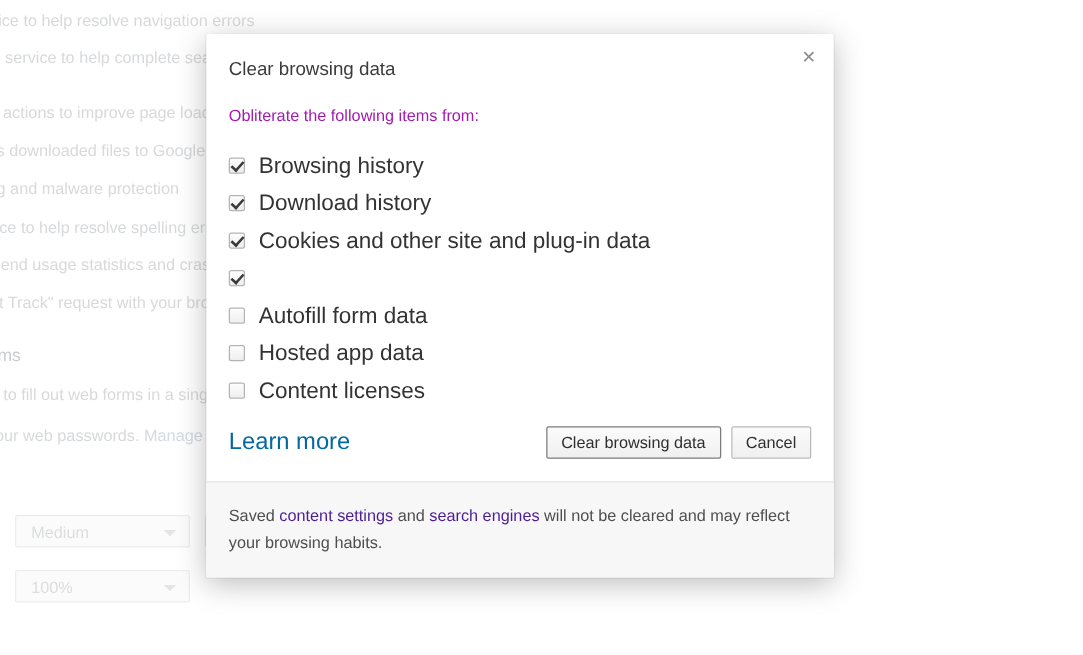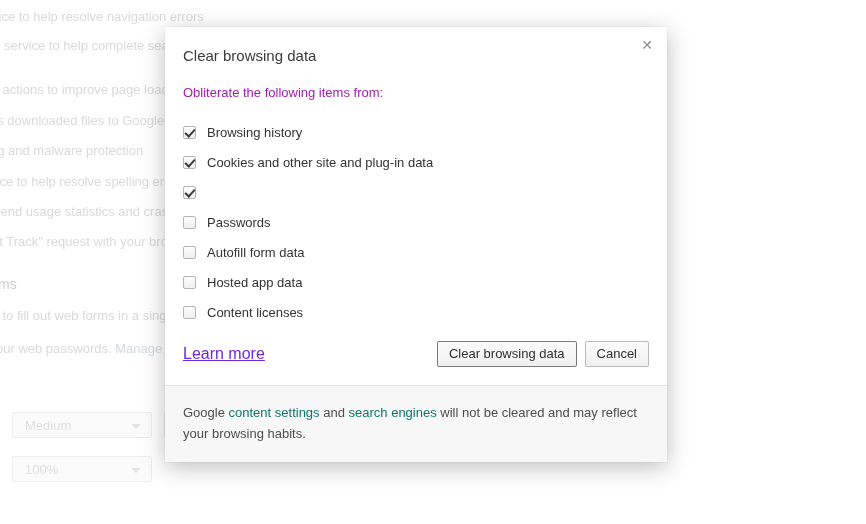--- a/index.html
+++ b/index.html
@@ -152,35 +152,34 @@
     position: absolute;
     left: 3px;
     top: 0px;
     width: 4px;
     height: 8px;
     border: solid #3a3a3a;
     border-width: 0 2px 2px 0;
     transform: rotate(42deg);
   }
   .check-label {
-    font-size: 13px;
+    font-size: 18px;
     color: #333333;
     cursor: default;
   }
 
   .action-row {
     display: flex;
     align-items: center;
     margin-top: 14px;
     padding-bottom: 18px;
   }
   .learn-link {
-    font-size: 16px;
-    color: #6d28d9;
-    text-decoration: underline;
+    font-size: 19px;
+    color: #0369a1;
     cursor: default;
   }
   .btn-group {
     margin-left: auto;
     display: flex;
     gap: 8px;
   }
   .btn {
     font-family: "Liberation Sans", sans-serif;
     font-size: 13px;
@@ -203,21 +202,21 @@
     background: #f7f7f7;
     padding: 16px 18px 18px 18px;
   }
   .footer-text {
     font-size: 13px;
     color: #4e4e4e;
     line-height: 21px;
     margin: 0;
   }
   .footer-text a {
-    color: #0f766e;
+    color: #4c1d95;
     text-decoration: none;
     cursor: default;
   }
 </style>
 </head>
 <body>
 
 <div id="backdrop">
     <div class="bg-line" style="left: -8px; top: 9px;">vice to help resolve navigation errors</div>
     <div class="bg-line" style="left: -14px; top: 38px;">on service to help complete sear</div>
@@ -246,28 +245,28 @@
       <span class="from-label">Obliterate the following items from:</span>
     </div>
 
     <div class="check-list" id="check-list">
         <div class="check-row">
           <span class="cb checked"></span>
           <span class="check-label">Browsing history</span>
         </div>
         <div class="check-row">
           <span class="cb checked"></span>
+          <span class="check-label">Download history</span>
+        </div>
+        <div class="check-row">
+          <span class="cb checked"></span>
           <span class="check-label">Cookies and other site and plug-in data</span>
         </div>
         <div class="check-row">
           <span class="cb checked"></span>
-        </div>
-        <div class="check-row">
-          <span class="cb"></span>
-          <span class="check-label">Passwords</span>
         </div>
         <div class="check-row">
           <span class="cb"></span>
           <span class="check-label">Autofill form data</span>
         </div>
         <div class="check-row">
           <span class="cb"></span>
           <span class="check-label">Hosted app data</span>
         </div>
         <div class="check-row">
@@ -280,16 +279,16 @@
       <span class="learn-link">Learn more</span>
       <div class="btn-group">
         <button class="btn default">Clear browsing data</button>
         <button class="btn">Cancel</button>
       </div>
     </div>
   </div>
 
   <div class="dlg-footer">
     <p class="footer-text">
-      <span>Google </span><a>content settings</a><span> and </span><a>search engines</a><span> will not be cleared and may reflect your browsing habits.</span>
+      <span>Saved </span><a>content settings</a><span> and </span><a>search engines</a><span> will not be cleared and may reflect your browsing habits.</span>
     </p>
   </div>
 </div>
 
 </body></html>

